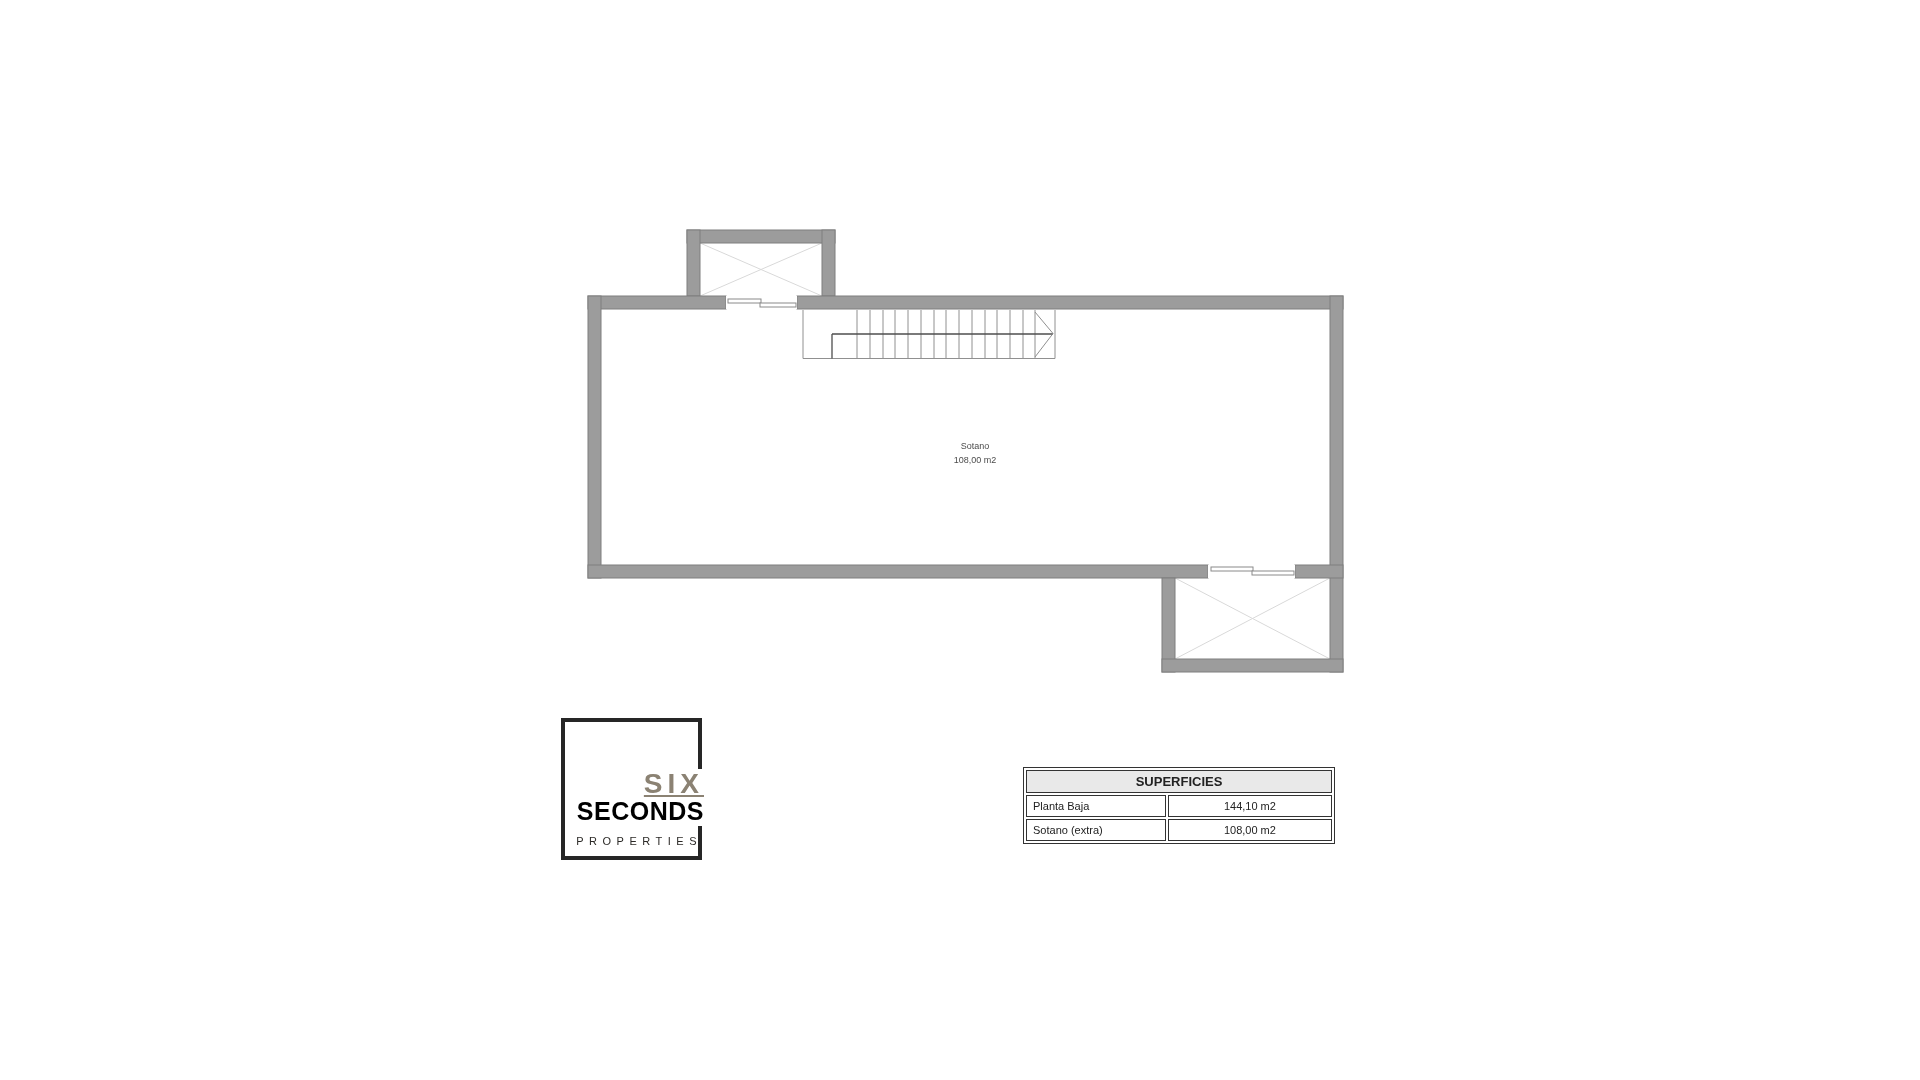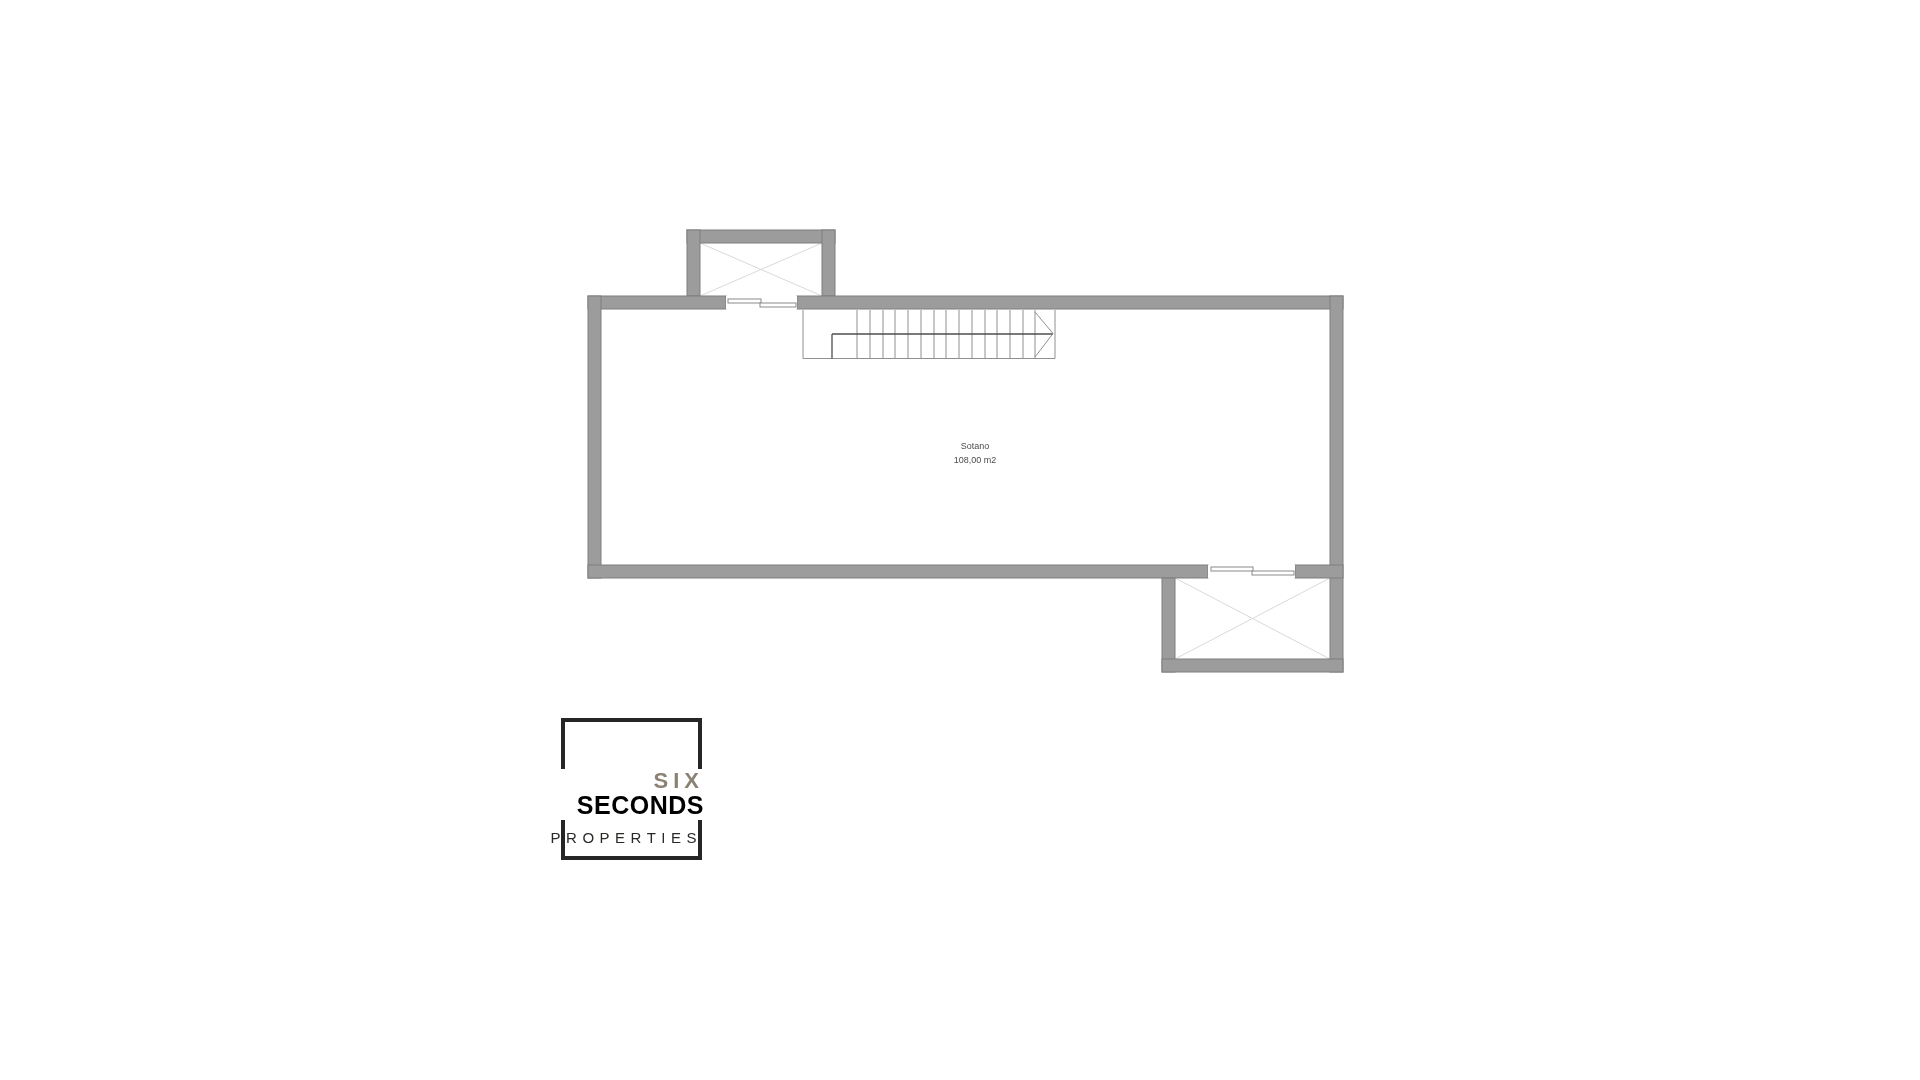--- a/index.html
+++ b/index.html
@@ -8,25 +8,25 @@
   #plan-svg{position:absolute;left:0;top:0;}
 
   
   .room-label{position:absolute;left:975px;top:440px;transform:translateX(-50%);
               text-align:center;color:#4c4c4c;font-size:9px;line-height:1.5;white-space:nowrap;}
 
   
   .logo{position:absolute;left:561px;top:718px;width:141px;height:142px;
         border:4px solid #262626;box-sizing:border-box;}
   .logo-text{position:absolute;right:-7px;top:47px;text-align:right;}
-  .logo-line1{font-size:22px;font-weight:700;letter-spacing:5px;color:#8b8273;
-              background:#ffffff;padding:1px 1px 1px 6px;line-height:1.0;white-space:nowrap;}
+  .logo-line1{font-size:28px;font-weight:700;letter-spacing:5px;color:#8b8273;
+              background:#ffffff;padding:1px 1px 1px 6px;line-height:1.0;white-space:nowrap;text-decoration:underline;}
   .logo-line2{font-size:25px;font-weight:700;letter-spacing:0.5px;color:#000000;
               background:#ffffff;padding:0 1px 2px 4px;line-height:1.0;white-space:nowrap;}
-  .logo-line3{font-size:15px;font-weight:400;letter-spacing:5.5px;color:#2b2926;
+  .logo-line3{font-size:11px;font-weight:400;letter-spacing:5.5px;color:#2b2926;
               margin-top:10px;padding-right:3px;line-height:1.0;white-space:nowrap;}
 
   
   .sup-table{position:absolute;left:1023px;top:767px;width:312px;
              border-collapse:separate;border-spacing:2px;border:1px solid #333333;
              background:#ffffff;color:#222222;}
   .sup-table th{border:1px solid #333333;background:#e9e9e9;font-size:13px;font-weight:700;
                 padding:3px 0;text-align:center;}
   .sup-table td{border:1px solid #333333;font-size:11px;padding:4px 6px;}
   .sup-table td.lbl{width:46%;text-align:left;}
@@ -122,14 +122,29 @@
   </div>
 
   <div class="logo">
     <div class="logo-text">
       <div class="logo-line1">SIX</div>
       <div class="logo-line2">SECONDS</div>
       <div class="logo-line3">PROPERTIES</div>
     </div>
   </div>
 
+  <table class="sup-table">
+    <tbody>
+        <tr>
+      <th colspan="2">SUPERFICIES</th>
+    </tr>
+    <tr>
+      <td class="lbl">Planta Baja</td>
+      <td class="val">144,10 m2</td>
+    </tr>
+    <tr>
+      <td class="lbl">Sotano (extra)</td>
+      <td class="val">108,00 m2</td>
+    </tr>
+  </tbody>
+    </table>
 
 </div>
 
 </body></html>

